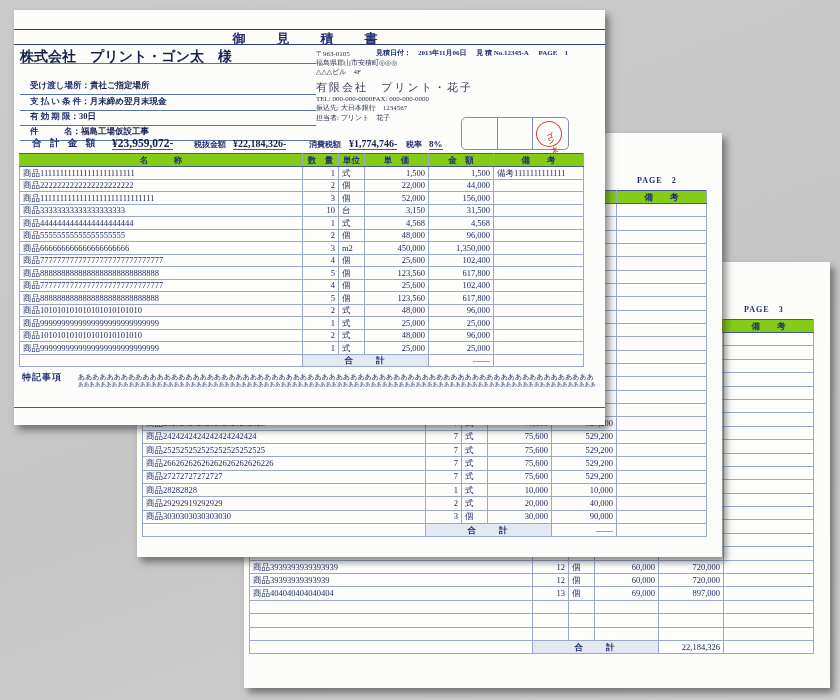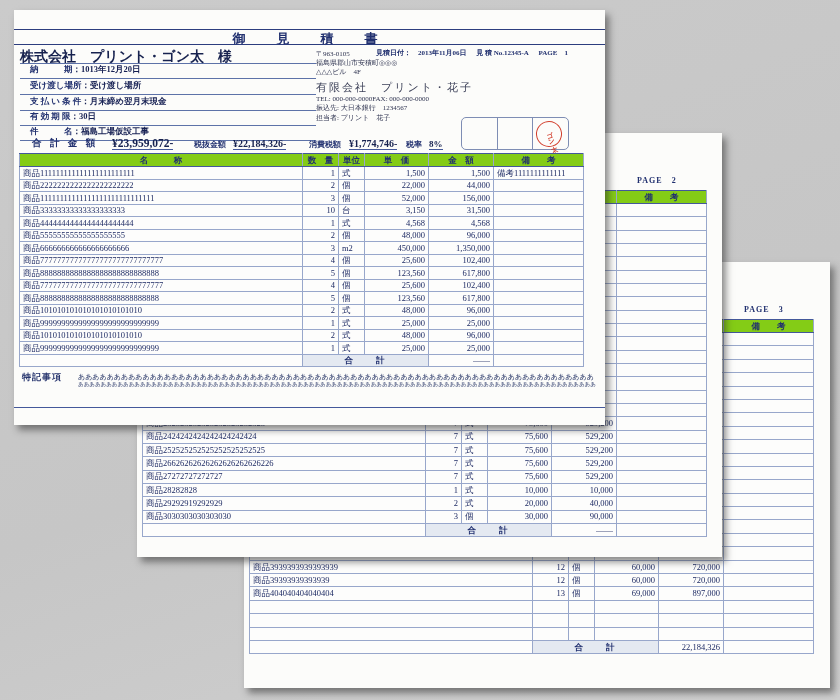--- a/index.html
+++ b/index.html
@@ -554,27 +554,23 @@
     <div class="titleline" style="top:34px"></div>
 
     <div class="meta">
       <span>見積日付：　2013年11月06日</span>
       <span>見 積 No.12345-A</span>
       <span>PAGE　1</span>
     </div>
 
     <div class="customer">株式会社　プリント・ゴン太　様</div>
 
-    <div class="field" style="top:54px">
-      <span class="flabel"><span>納</span><span>　　　</span><span>期</span></span>
-      <span class="fvalue">：1013年12月20日</span>
-    </div>
     <div class="field" style="top:70px">
       <span class="flabel"><span>受け渡し場所</span></span>
-      <span class="fvalue">：受け渡し場所</span>
+      <span class="fvalue">：貴社ご指定場所</span>
     </div>
     <div class="field" style="top:86px">
       <span class="flabel"><span>支 払 い 条 件</span></span>
       <span class="fvalue">：月末締め翌月末現金</span>
     </div>
     <div class="field" style="top:101px">
       <span class="flabel"><span>有 効 期 限</span></span>
       <span class="fvalue">：30日</span>
     </div>
     <div class="field" style="top:116px">

